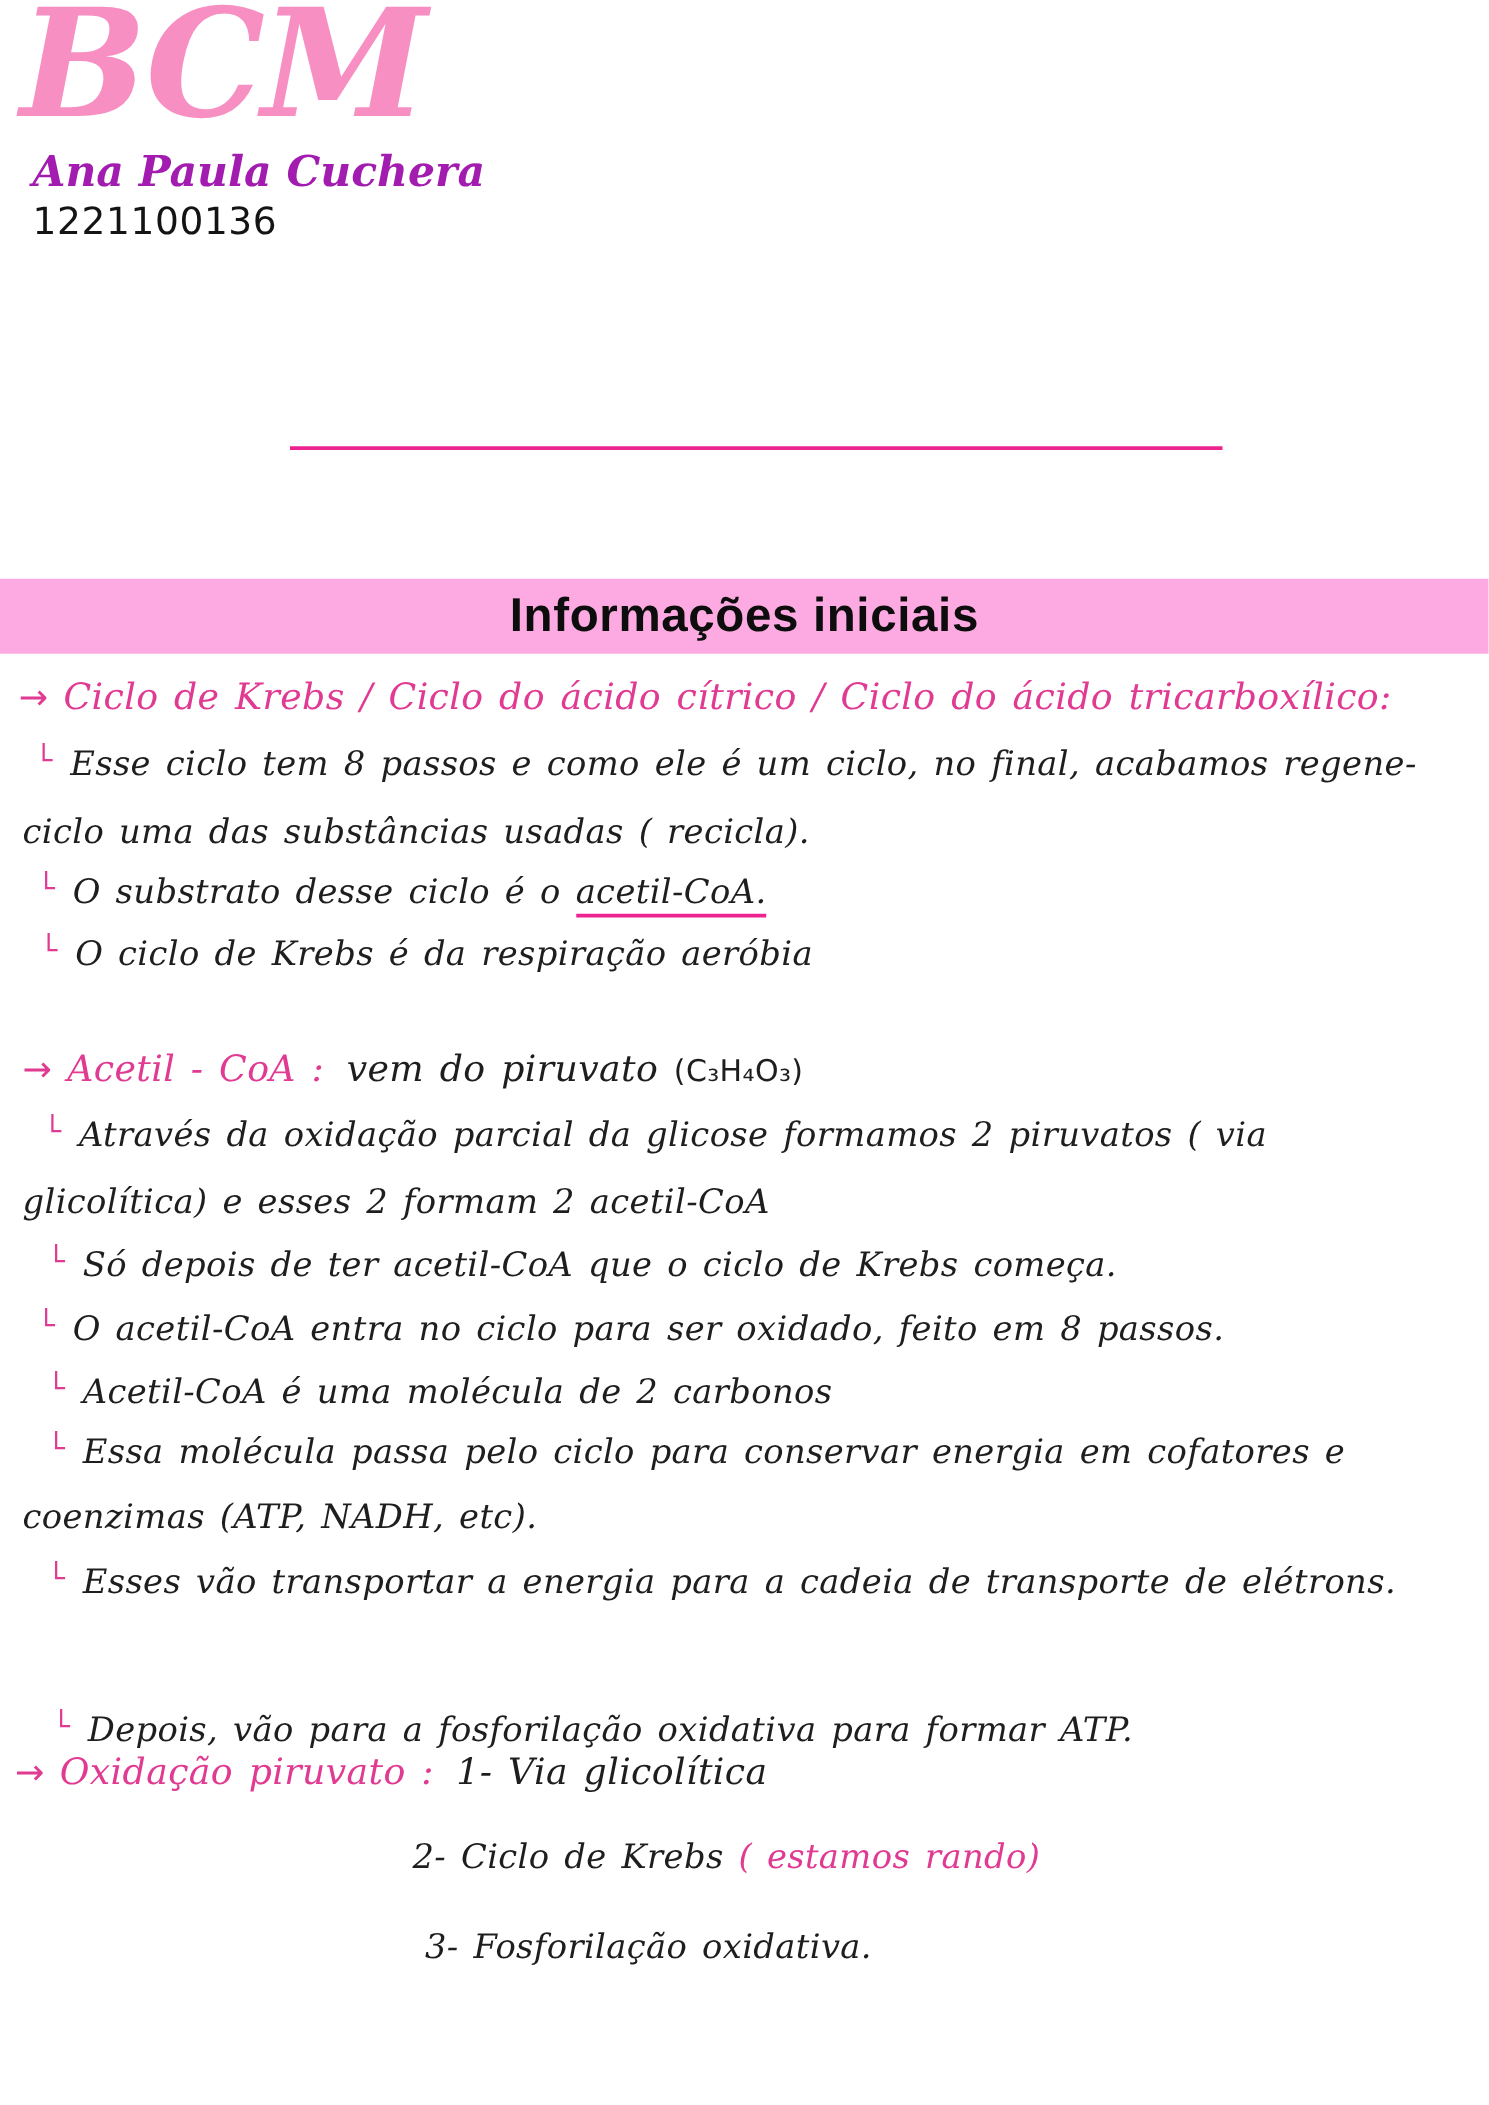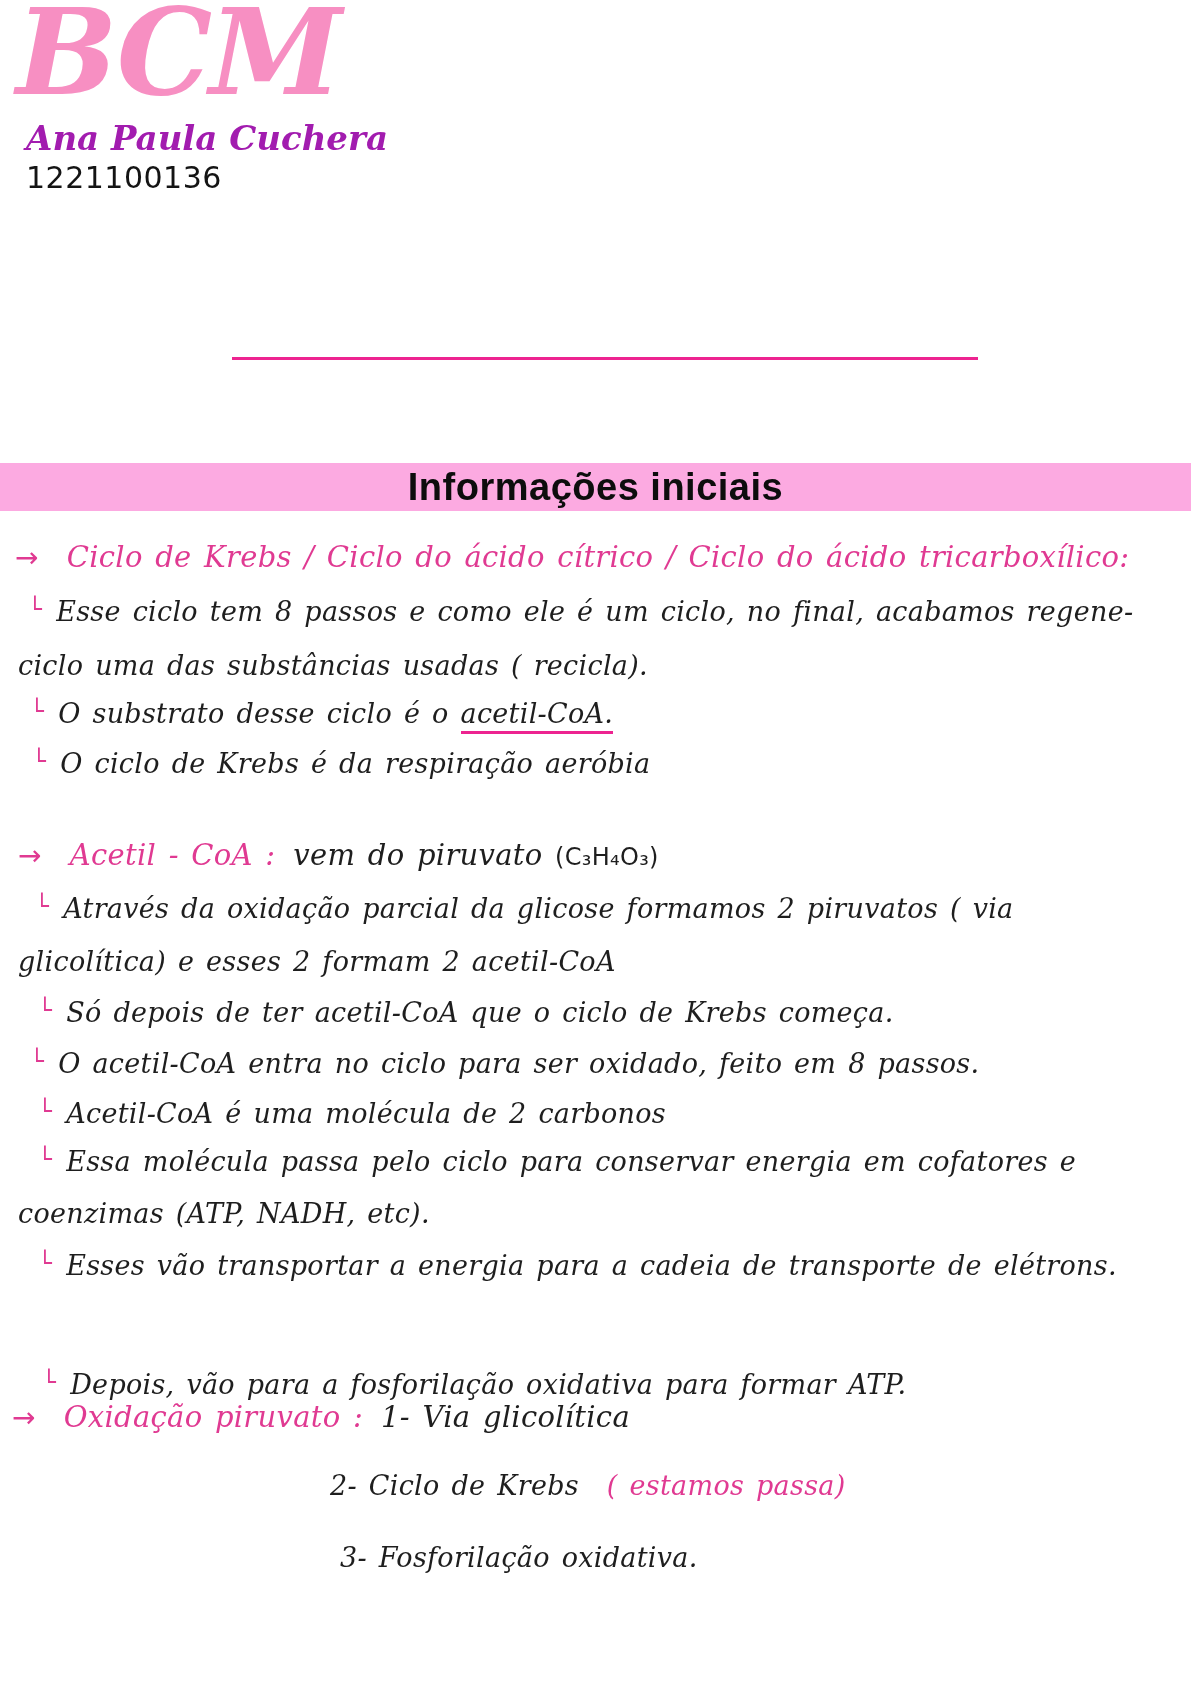--- a/index.html
+++ b/index.html
@@ -12,30 +12,30 @@
         color:#f78fc2;letter-spacing:-3px;}
   .author{position:absolute;top:118px;left:26px;font-family:"DejaVu Serif",serif;
         font-style:italic;font-weight:bold;font-size:34px;color:#a21caf;}
   .student-id{position:absolute;top:160px;left:26px;font-family:"DejaVu Sans",sans-serif;
         font-weight:normal;font-size:30px;color:#141414;letter-spacing:.5px;}
 
   
   .divider{position:absolute;top:357px;left:232px;width:746px;height:3px;background:#ed2390;}
 
   
-  .banner{position:absolute;top:463px;left:0;width:1191px;height:48px;background:#fcaae1;
+  .banner{position:absolute;top:463px;left:0;width:1191px;height:60px;background:#fcaae1;
         display:flex;align-items:center;justify-content:center;}
   .banner-title{margin:0;font-family:"Liberation Sans",sans-serif;font-weight:bold;
         font-size:38px;color:#0d0d0d;letter-spacing:.5px;}
 
   
   .line{position:absolute;white-space:nowrap;font-family:"DejaVu Serif",serif;
         font-style:italic;font-size:27px;color:#1e1e1e;letter-spacing:.3px;word-spacing:3px;}
   .heading{font-size:29px;}
-  .pink{color:#e03a92;margin-left:16px;}
+  .pink{color:#e03a92;}
   .arrow{color:#e03a92;font-style:normal;font-family:"DejaVu Sans",sans-serif;
         margin-right:12px;font-size:28px;}
   .bullet{color:#e03a92;font-style:normal;font-family:"DejaVu Sans",sans-serif;
         margin-right:14px;font-size:23px;position:relative;top:-4px;font-weight:bold;}
   .underline-pink{border-bottom:3px solid #ed2390;padding-bottom:2px;}
   .formula{font-family:"DejaVu Sans",sans-serif;font-style:normal;font-size:24px;}
   .list-gap{margin-left:18px;color:#1e1e1e;}
 </style>
 </head>
 <body>
@@ -109,20 +109,20 @@
 
   <div class="line" style="top:1369px;left:42px">
     <span class="bullet">└</span><span>Depois, vão para a fosforilação oxidativa para formar ATP.</span>
   </div>
 
   <div class="line heading" style="top:1400px;left:12px">
     <span class="arrow">→</span><span class="pink">Oxidação piruvato :</span><span class="list-gap">1- Via glicolítica</span>
   </div>
 
   <div class="line" style="top:1470px;left:330px">
-    <span>2- Ciclo de Krebs </span><span class="pink">( estamos passa)</span>
+    <span>2- Ciclo de Krebs </span><span class="pink">( estamos rando)</span>
   </div>
 
   <div class="line" style="top:1542px;left:340px">
     <span>3- Fosforilação oxidativa.</span>
   </div>
 
 </div>
 
 </body></html>

